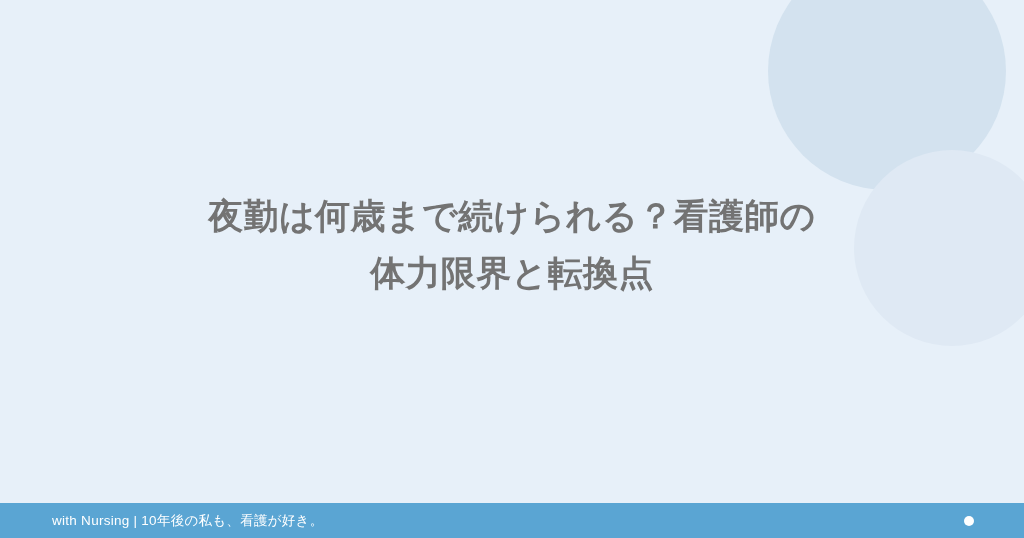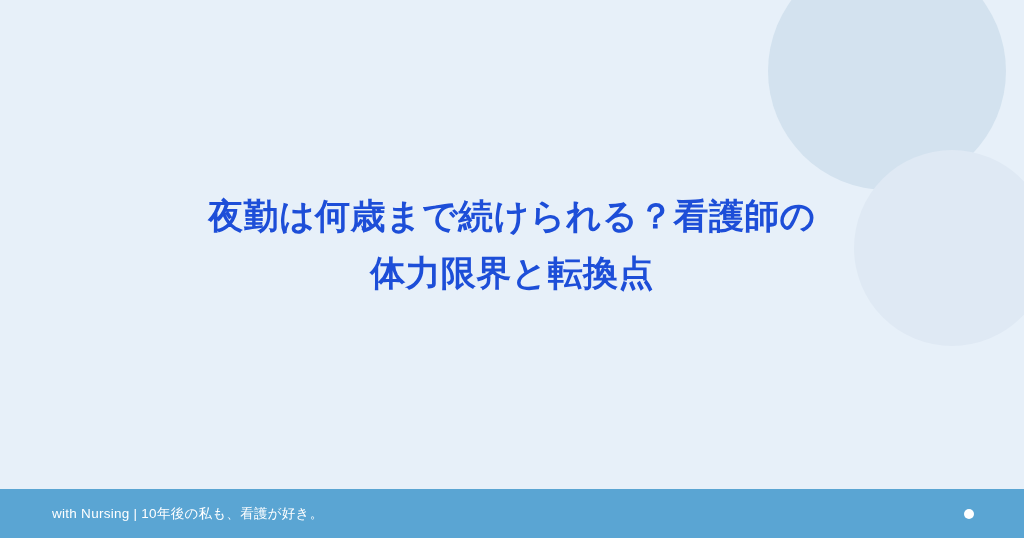--- a/index.html
+++ b/index.html
@@ -55,36 +55,36 @@
     height: 489px;
     display: flex;
     align-items: center;
     justify-content: center;
     z-index: 2;
   }
   .hero-title {
     margin: 0;
     padding: 0 70px;
     text-align: center;
-    color: #1d4ed8;
+    color: #737373;
     font-size: 35px;
     font-weight: 700;
     line-height: 1.62;
     letter-spacing: 0.01em;
     max-width: 700px;
     white-space: pre-line;
   }
 
   
   .footer {
     position: absolute;
     left: 0;
     right: 0;
     bottom: 0;
-    height: 49px;
+    height: 35px;
     background: #5aa5d3;
     display: flex;
     align-items: center;
     justify-content: space-between;
     padding: 0 50px 0 52px;
     box-sizing: border-box;
     z-index: 3;
   }
   .footer-brand {
     color: #ffffff;

